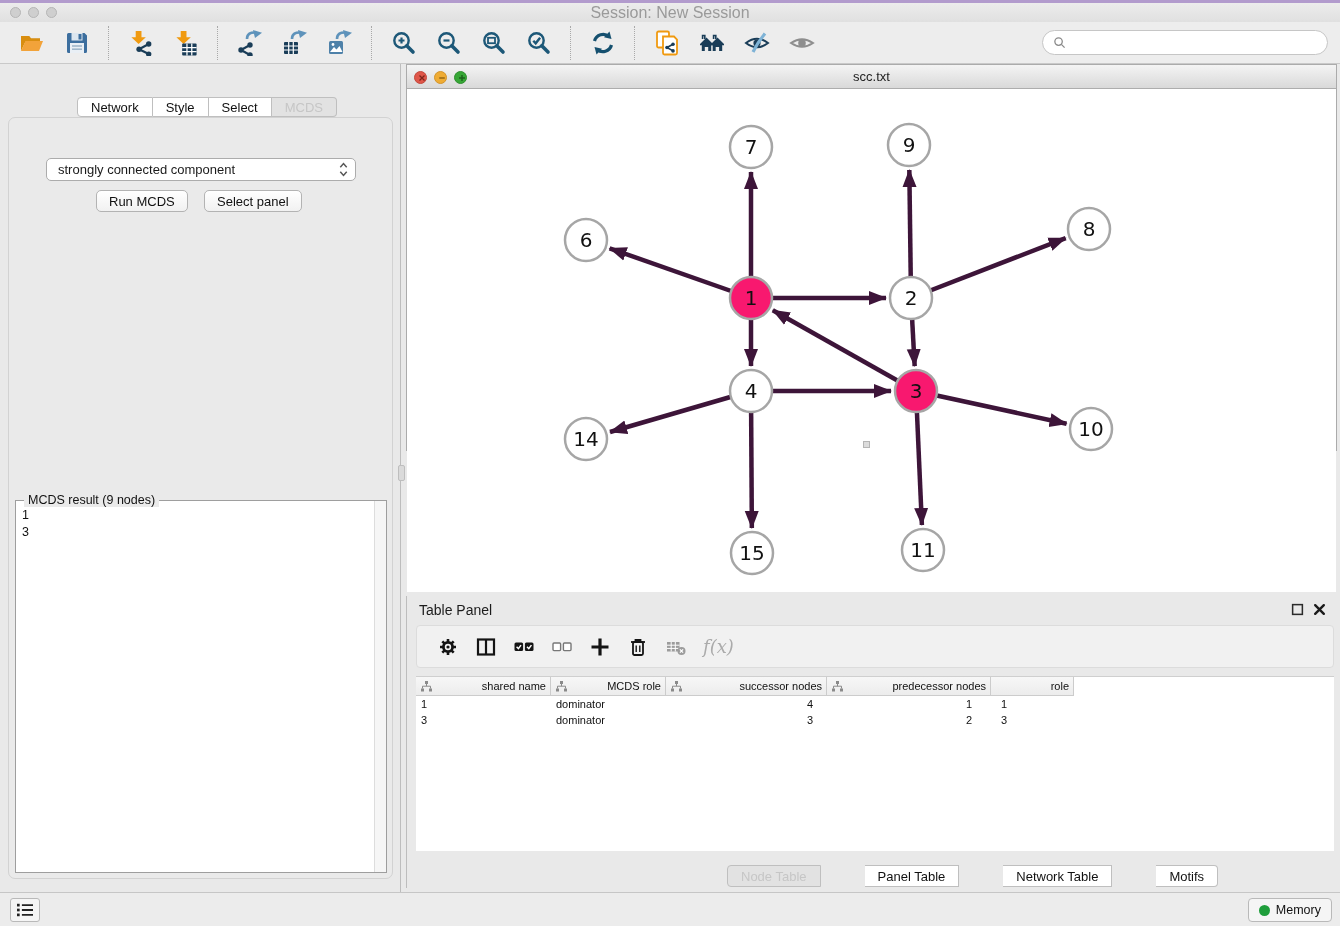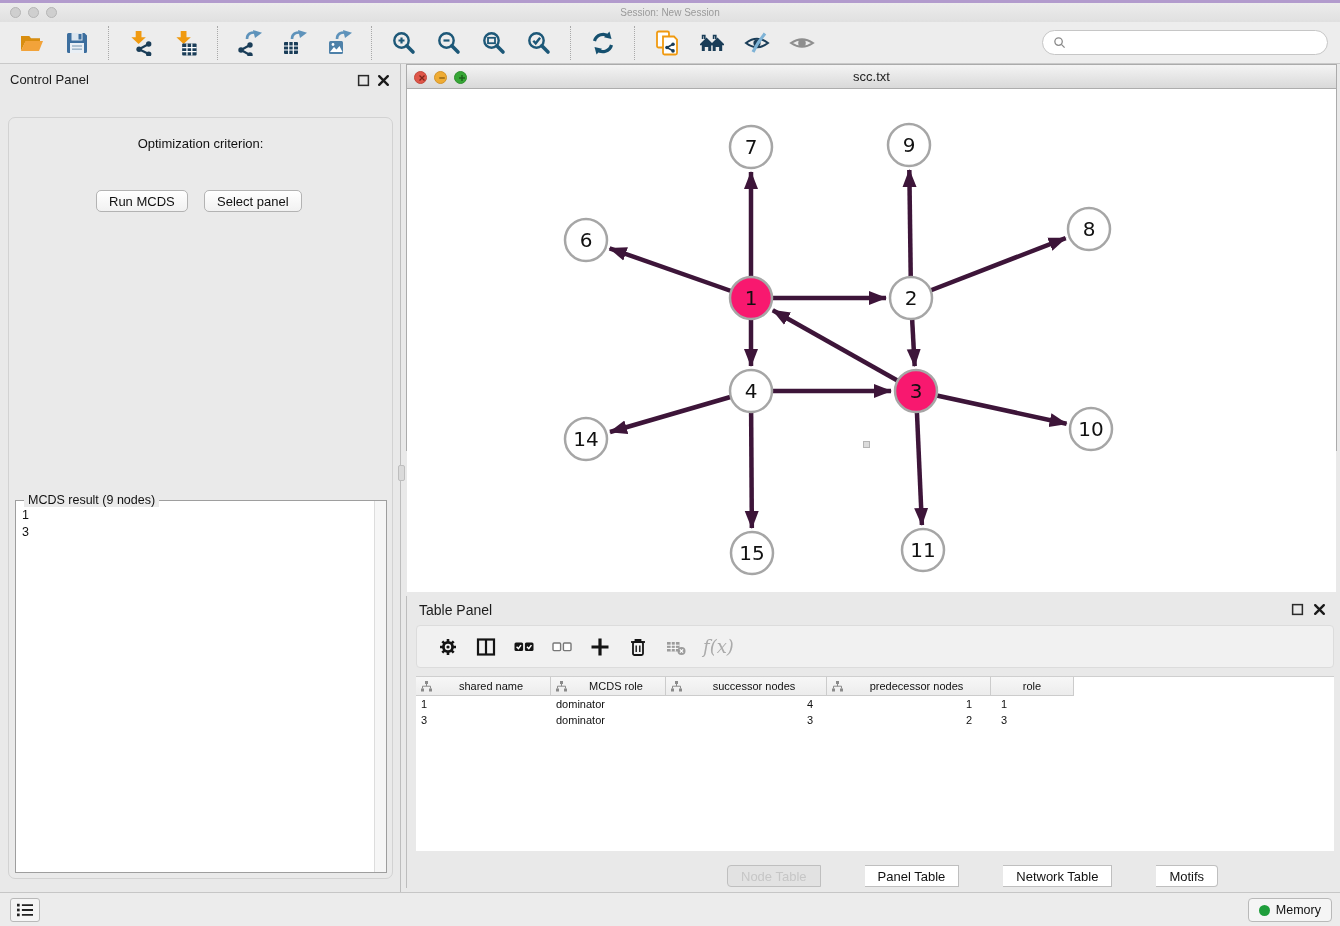--- a/index.html
+++ b/index.html
@@ -5,21 +5,21 @@
   * { margin:0; padding:0; box-sizing:border-box; }
   html,body { width:1340px; height:926px; }
   body { font-family:"Liberation Sans","DejaVu Sans",sans-serif; background:#E9E9E9; position:relative; overflow:hidden; color:#1a1a1a; }
   .abs { position:absolute; }
 
   
   #top-accent { left:0; top:0; width:1340px; height:3px; background:#B29BCD; }
   #titlebar { left:0; top:3px; width:1340px; height:19px; background:linear-gradient(#ECECEC,#E0E0E0); }
   .mac-light { width:11px; height:11px; border-radius:50%; position:absolute; top:4px; }
   .mac-inactive { background:#CFCFCF; border:1px solid #B6B6B6; }
-  #titlebar-title { width:100%; text-align:center; font-size:10px; color:#9A9A9A; line-height:19px; }
+  #titlebar-title { width:100%; text-align:center; font-size:16px; color:#9A9A9A; line-height:19px; }
 
   
   #main-toolbar { left:0; top:22px; width:1340px; height:42px; background:#EDEDED; border-bottom:1px solid #C9C9C9; display:flex; align-items:center; }
   .tb-group { display:flex; align-items:center; padding:0 9px; }
   .tb-icon { width:27px; height:27px; margin:0 9px; display:inline-flex; align-items:center; justify-content:center; cursor:pointer; }
   .tb-icon svg { width:26px; height:26px; }
   .tb-sep { width:1px; height:34px; border-left:1px dotted #A9A9A9; }
   #toolbar-search { position:absolute; right:12px; top:8px; width:286px; height:25px; background:#fff; border:1px solid #C6C6C6; border-radius:13px; display:flex; align-items:center; padding:0 10px; }
   #toolbar-search svg { width:13px; height:13px; margin-right:6px; }
   #toolbar-search input { border:none; outline:none; flex:1; font-size:12px; background:transparent; font-family:inherit; }
@@ -69,21 +69,21 @@
   #tp-header-title { position:absolute; left:12px; top:6px; font-size:14px; color:#1c1c1c; }
   #tp-toolbar { position:absolute; left:9px; top:29px; width:918px; height:43px; background:#F1F1F1; border:1px solid #DCDCDC; border-radius:4px; display:flex; align-items:center; padding-left:12px; }
   .tp-tool { width:22px; height:22px; margin:0 8px; display:inline-flex; align-items:center; justify-content:center; cursor:pointer; }
   .tp-tool svg { width:20px; height:20px; }
   .tp-tool.disabled { cursor:default; }
   .fx-label { font-family:"DejaVu Serif","Liberation Serif",serif; font-style:italic; font-size:18px; color:#ABABAB; }
   #tp-table { position:absolute; left:9px; top:80px; width:918px; height:175px; background:#fff; border-top:1px solid #CFCFCF; }
   #table-head { display:flex; height:19px; }
   .th-cell { background:linear-gradient(#F7F7F7,#ECECEC); border-right:1px solid #CCCCCC; border-bottom:1px solid #CCCCCC; display:flex; align-items:center; font-size:11px; color:#111; cursor:pointer; }
   .th-cell svg { width:11px; height:11px; margin-left:5px; }
-  .th-label { flex:1; text-align:center; padding:0 4px; }
+  .th-label { flex:1; text-align:right; padding:0 4px; }
   .tr-row { display:flex; height:16px; }
   .td-cell { font-size:11px; line-height:16px; color:#111; overflow:hidden; white-space:nowrap; cursor:text; }
 
   #tp-tabs { left:276px; top:269px; }
   #tp-tabs .seg-tab { height:22px; line-height:21px;margin-left:44px; }
 
   
   #status-bar { left:0; top:892px; width:1340px; height:34px; background:#ECECEC; border-top:1px solid #C6C6C6; }
   #list-btn { position:absolute; left:10px; top:5px; width:30px; height:24px; background:#F5F5F5; border:1px solid #B9B9B9; border-radius:3px; display:flex; align-items:center; justify-content:center; cursor:pointer; }
   #list-btn svg { width:20px; height:16px; }
@@ -250,31 +250,34 @@
   <div id="toolbar-search">
     <svg viewBox="0 0 14 14">
         <circle cx="6" cy="6" r="4" fill="none" stroke="#8A8A8A" stroke-width="1.4"></circle>
         <path d="M9 9l3.5 3.5" stroke="#8A8A8A" stroke-width="1.4"></path>
       </svg>
     <input id="search-input" placeholder="" style="">
   </div>
 </div>
 
 <div id="control-panel" class="abs">
-  <div class="panel-header">
-    <span class="panel-title">Control Panel</span>
-    <span class="panel-float" style="right:30px"><svg viewBox="0 0 12 12">
-          <rect x="1.5" y="1.5" width="9" height="9" fill="none" stroke="#2A2A2A" stroke-width="1.4"></rect>
-        </svg></span>
-    <span class="panel-close" style="right:10px"><svg viewBox="0 0 12 12">
-          <path d="M2 2l8 8M10 2l-8 8" stroke="#1A1A1A" stroke-width="2.2" stroke-linecap="round"></path>
-        </svg></span>
-  </div>
+  <div id="cp-tabs" class="seg-tabs">
+      <div class="seg-tab">Network</div>
+      <div class="seg-tab">Style</div>
+      <div class="seg-tab">Select</div>
+      <div class="seg-tab active">MCDS</div>
+    </div>
   <div id="cp-body">
-    <div id="opt-label">Optimization criterion:</div>
+    <div id="criterion-select">
+      <span class="sel-label">strongly connected component</span>
+      <svg viewBox="0 0 12 18" width="11" height="17">
+          <path d="M2.5 6.5L6 2.5l3.5 4" fill="none" stroke="#555" stroke-width="1.6"></path>
+          <path d="M2.5 11.5L6 15.5l3.5-4" fill="none" stroke="#555" stroke-width="1.6"></path>
+        </svg>
+    </div>
     <button id="run-btn" class="cp-btn">Run MCDS</button>
     <button id="close-btn" class="cp-btn">Select panel</button>
     <div id="result-group">
       <span id="result-legend">MCDS result (9 nodes)</span>
       <div id="result-lines">
           <div>1</div>
           <div>3</div>
         </div>
       <div id="result-scrollbar"></div>
     </div>

